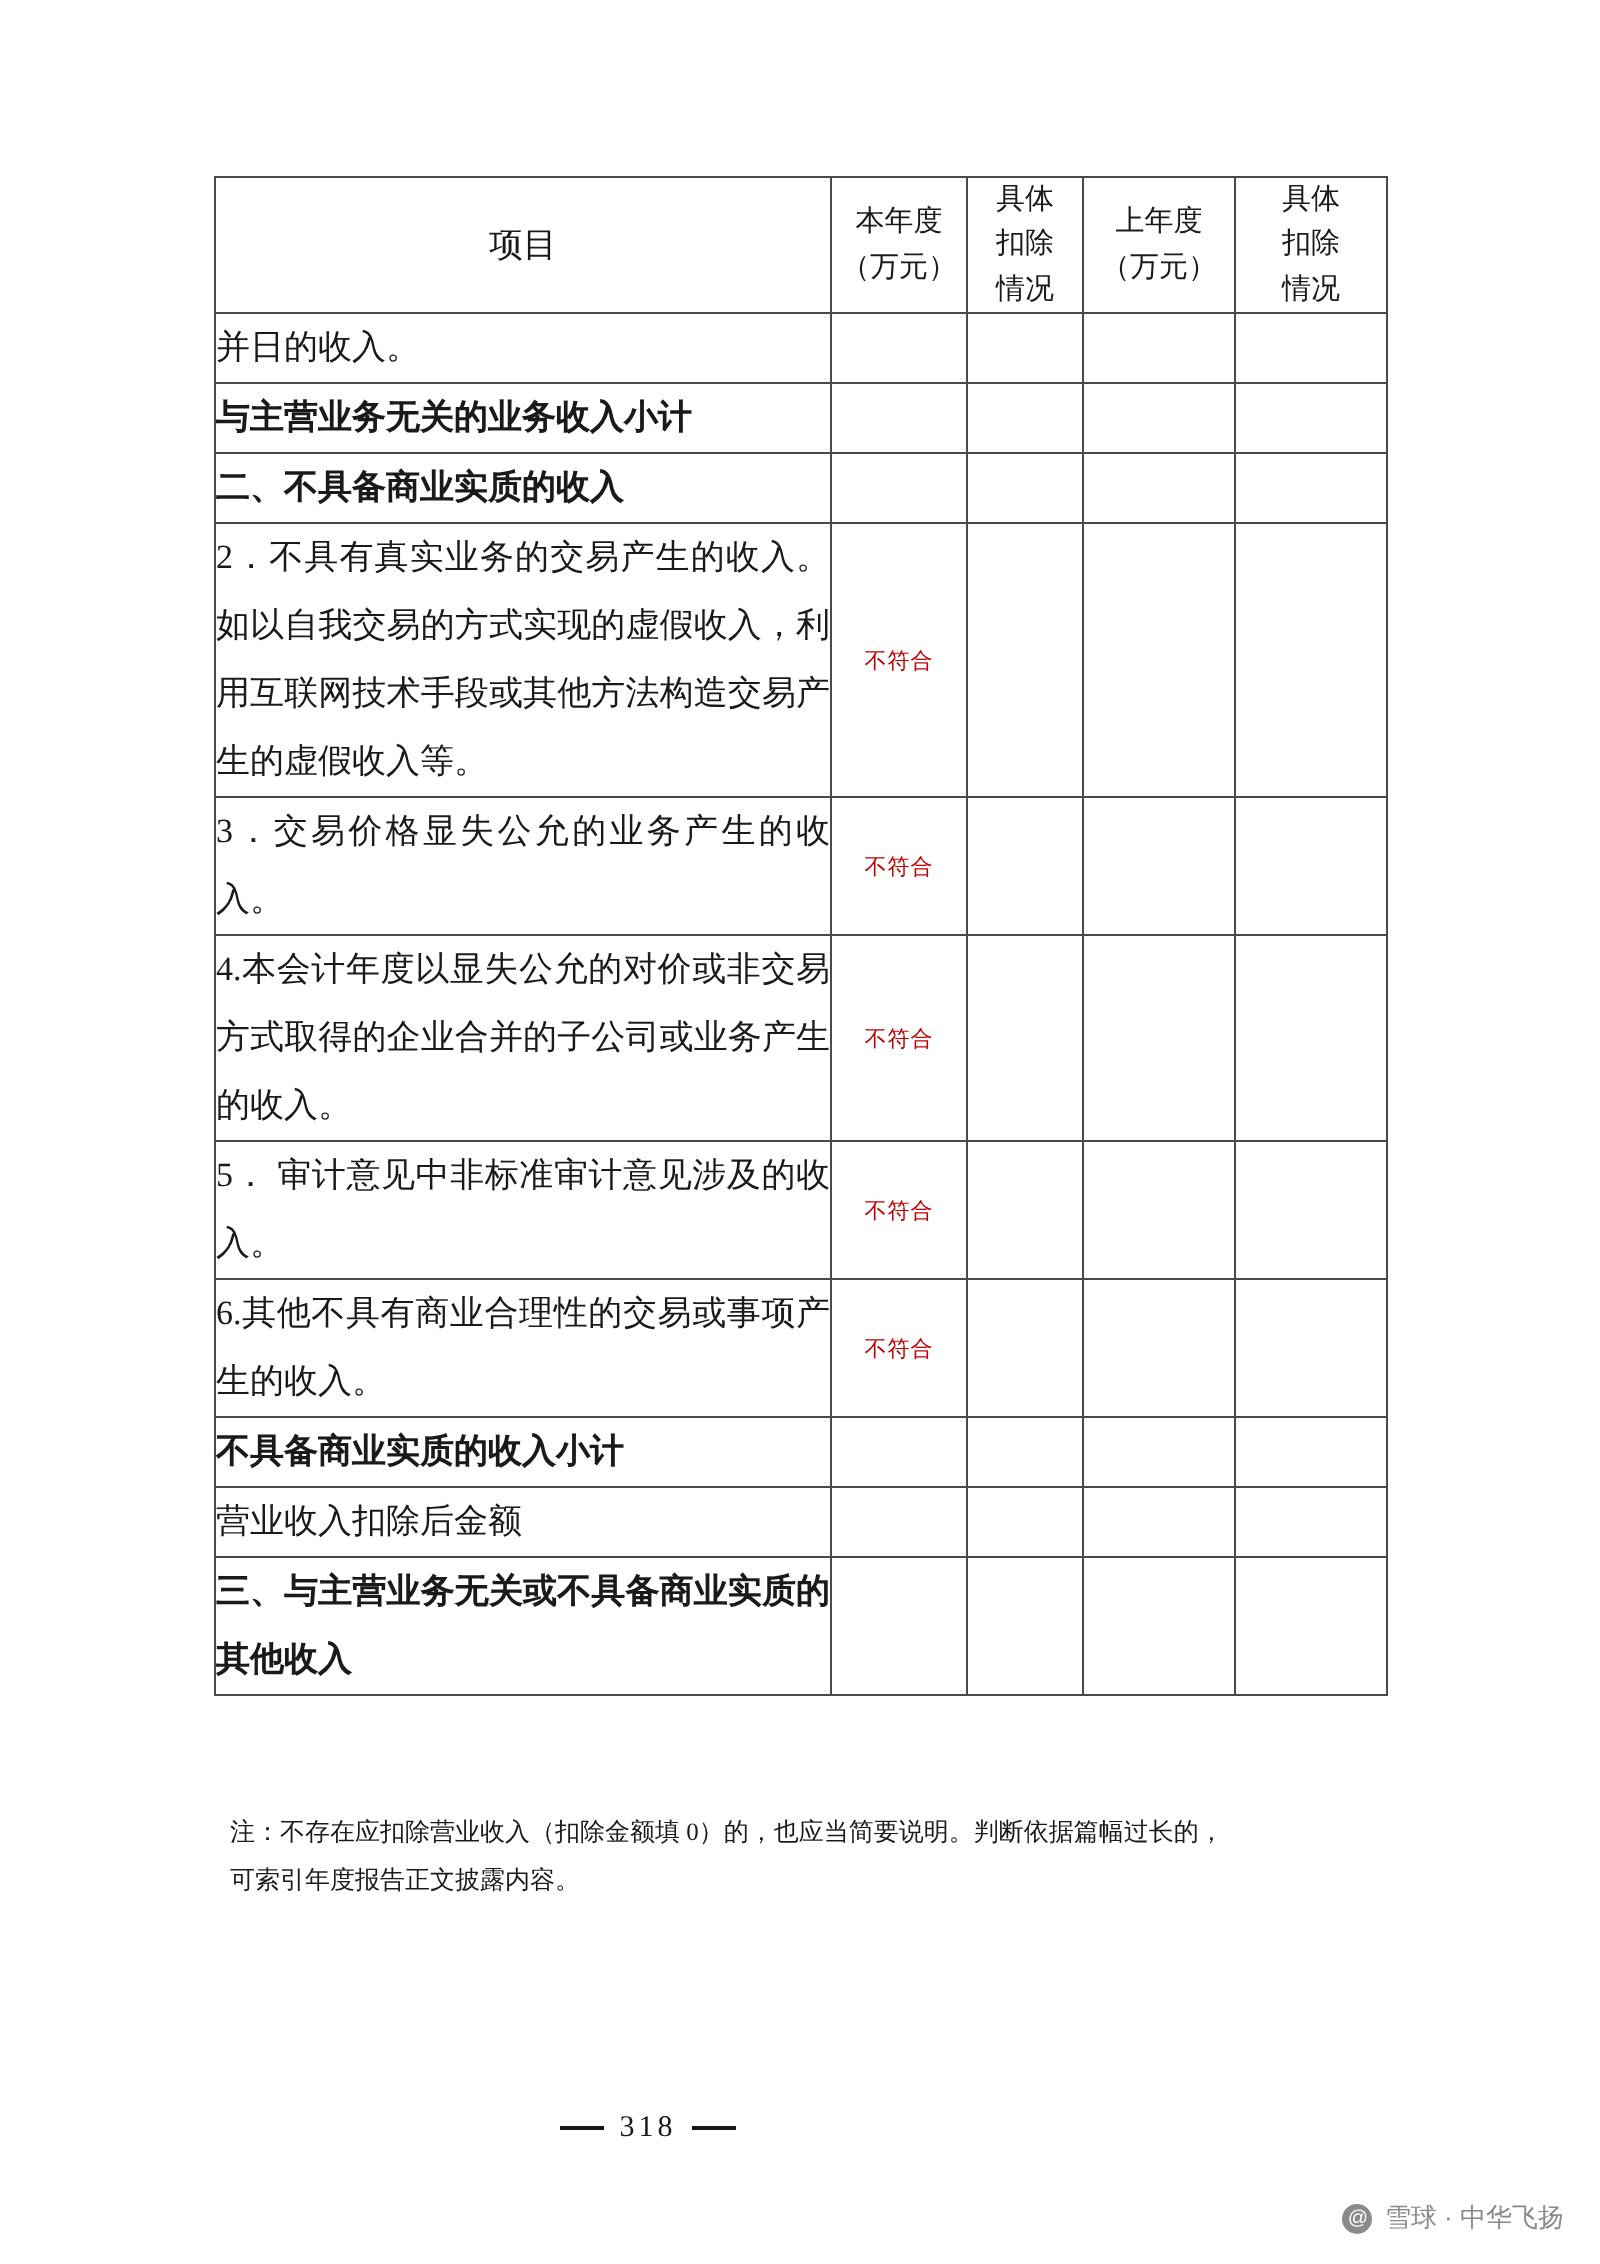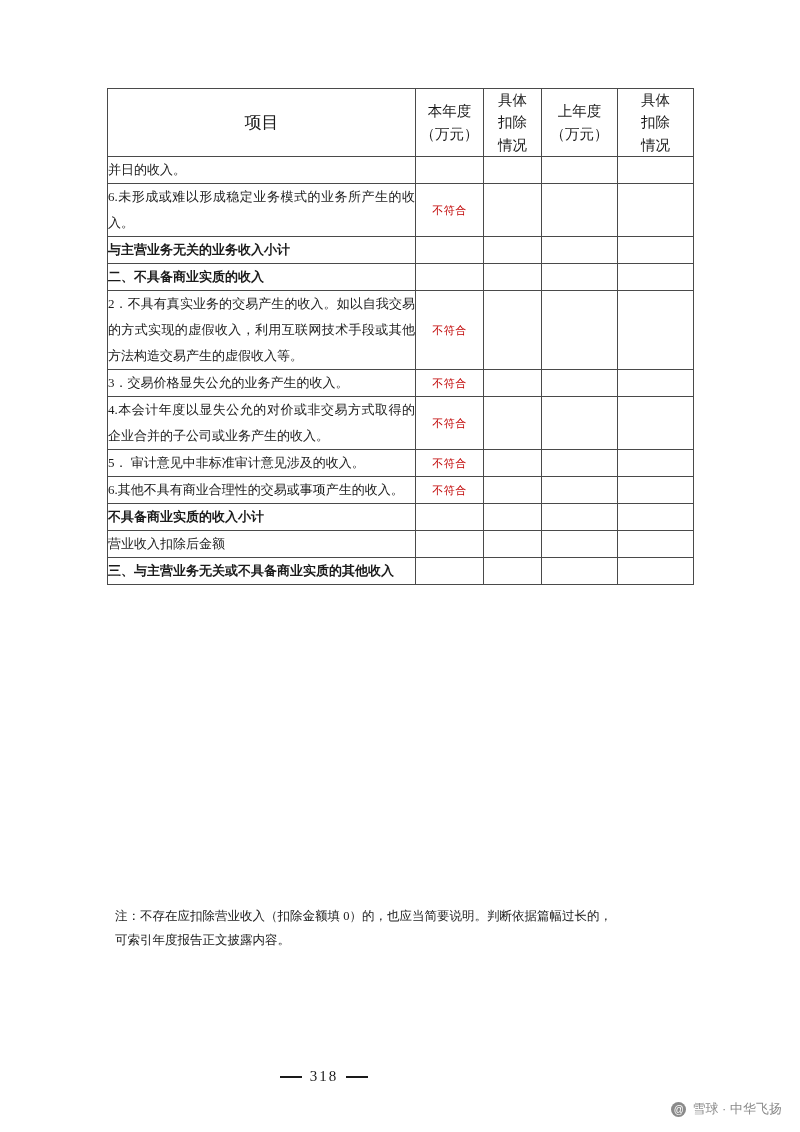--- a/index.html
+++ b/index.html
@@ -49,21 +49,21 @@
     font-size: 14.5px;
     line-height: 1.55;
     padding: 10px 4px;
   }
   .hdr-item {
     text-align: center;
     font-size: 17px;
     padding: 10px 4px;
   }
   .cell-item {
-    font-size: 13px;
+    font-size: 17px;
     line-height: 2.0;
     padding: 5px 8px 5px 10px;
     text-align: justify;
     text-justify: inter-ideograph;
   }
   .cell-item.bold {
     font-weight: bold;
   }
   .cell-mark {
     text-align: center;
@@ -84,21 +84,20 @@
   }
   .note .l1 { text-indent: 24px; }
   .note .l2 { text-indent: 24px; }
 
   .footer {
     position: absolute;
     left: 0;
     top: 1055px;
     width: 648px;
     text-align: center;
-    margin-top: 12px;
   }
   .footer .pg {
     font-size: 15px;
     letter-spacing: 2px;
     color: #1a1a1a;
   }
   .footer .dash {
     display: inline-block;
     width: 22px;
     border-top: 2px solid #1a1a1a;
@@ -167,27 +166,20 @@
       </thead>
       <tbody>
         <tr>
           <td class="cell-item">并日的收入。</td>
           <td class="cell-mark"></td>
           <td class="cell-blank"></td>
           <td class="cell-blank"></td>
           <td class="cell-blank"></td>
         </tr>
         <tr>
-          <td class="cell-item">6.未形成或难以形成稳定业务模式的业务所产生的收入。</td>
-          <td class="cell-mark">不符合</td>
-          <td class="cell-blank"></td>
-          <td class="cell-blank"></td>
-          <td class="cell-blank"></td>
-        </tr>
-        <tr>
           <td class="cell-item bold">与主营业务无关的业务收入小计</td>
           <td class="cell-mark"></td>
           <td class="cell-blank"></td>
           <td class="cell-blank"></td>
           <td class="cell-blank"></td>
         </tr>
         <tr>
           <td class="cell-item bold">二、不具备商业实质的收入</td>
           <td class="cell-mark"></td>
           <td class="cell-blank"></td>

